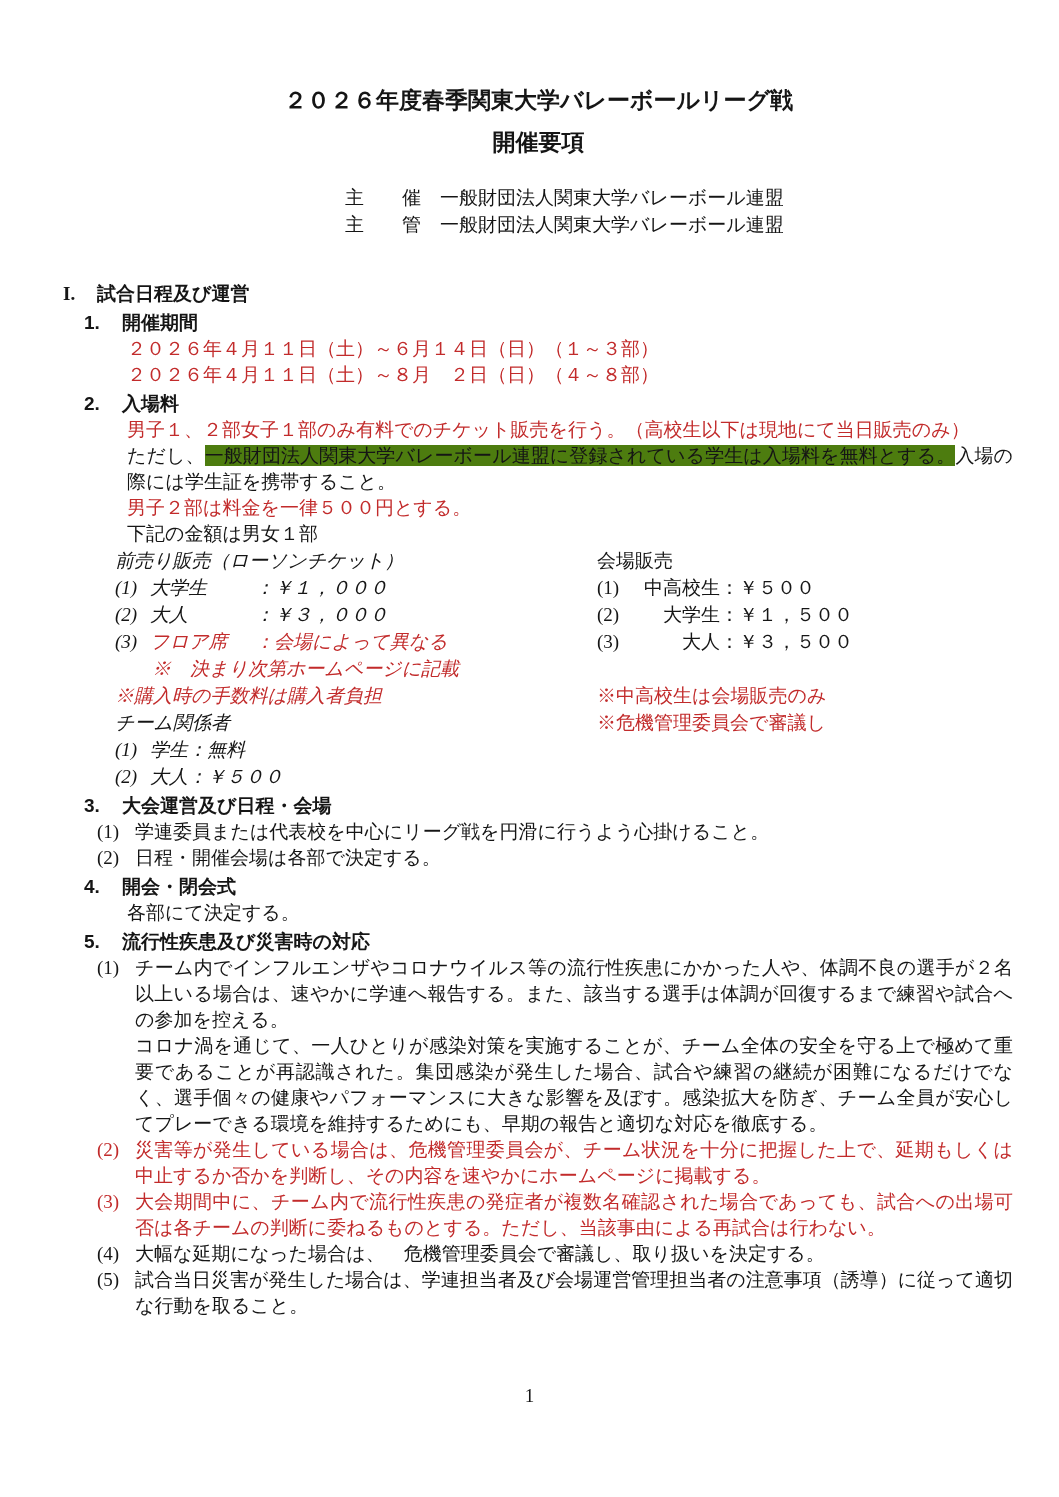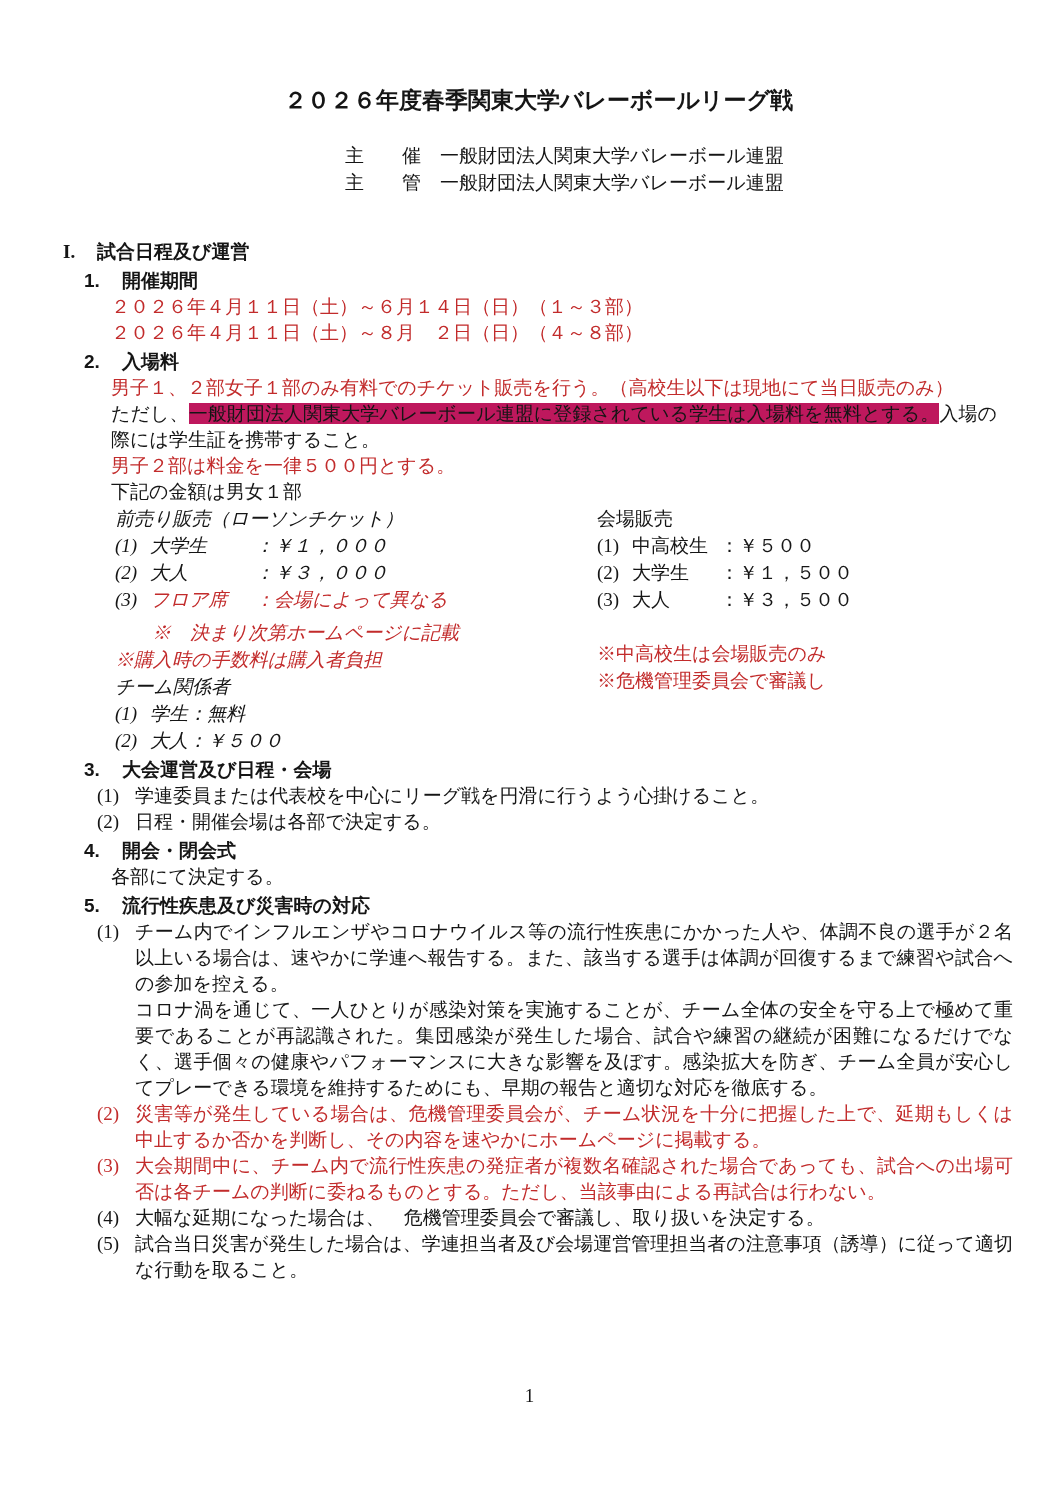--- a/index.html
+++ b/index.html
@@ -17,45 +17,46 @@
   .sponsor-block{margin-left:282px;line-height:27px;}
   .sec-h{display:flex;font-family:"Liberation Sans","DejaVu Sans",sans-serif;font-weight:bold;line-height:27px;}
   .sec-h .num{flex:0 0 34px;}
   .sec-h.lvl1{margin-top:42px;}
   .sec-h.lvl1 .num{font-family:"Liberation Serif","DejaVu Serif",serif;}
   .sec-h.lvl2{margin-left:21px;margin-top:2px;}
   .sec-h.lvl2 .num{flex:0 0 38px;}
   .mt20{margin-top:20px;}
   .mt22{margin-top:22px;}
   .mt42{margin-top:42px;}
-  .body2{margin-left:48px;max-width:886px;text-align:justify;}
+  .body2{margin-left:64px;max-width:886px;text-align:justify;}
   .red{color:#c22b2b;}
-  .hl{background:#be185d;}
+  .hl{background:#4d7c0f;}
   .cols{margin-left:52px;display:flex;}
   .col-left{width:443px;font-style:italic;}
   .col-right{flex:1;margin-left:39px;}
   .row{line-height:27px;min-height:27px;}
   .price-row{display:flex;}
   .pnum{flex:0 0 35px;}
   .plabel{flex:0 0 105px;}
-  .plabel-r{flex:0 0 88px;}
+  .plabel-r{flex:0 0 88px;text-align:right;}
   .pval{flex:1;}
-  .note-indent{margin-left:37px;margin-top:6px;}
+  .note-indent{margin-left:37px;}
   .li{display:flex;margin-left:34px;max-width:916px;}
   .linum{flex:0 0 38px;}
   .litext{flex:1;text-align:justify;}
   .footer{position:absolute;top:1383px;left:0;width:100%;text-align:center;line-height:26px;}
 </style>
 </head>
 <body>
 
 <div class="page">
 
   <div class="title-block">
     <div>２０２６年度春季関東大学バレーボールリーグ戦</div>
+    <div>開催要項</div>
   </div>
 
   <div class="sponsor-block">
     <div>主　　催　一般財団法人関東大学バレーボール連盟</div>
     <div>主　　管　一般財団法人関東大学バレーボール連盟</div>
   </div>
 
   <div class="sec-h lvl1">
     <span class="num">I.</span>
     <span>試合日程及び運営</span>

